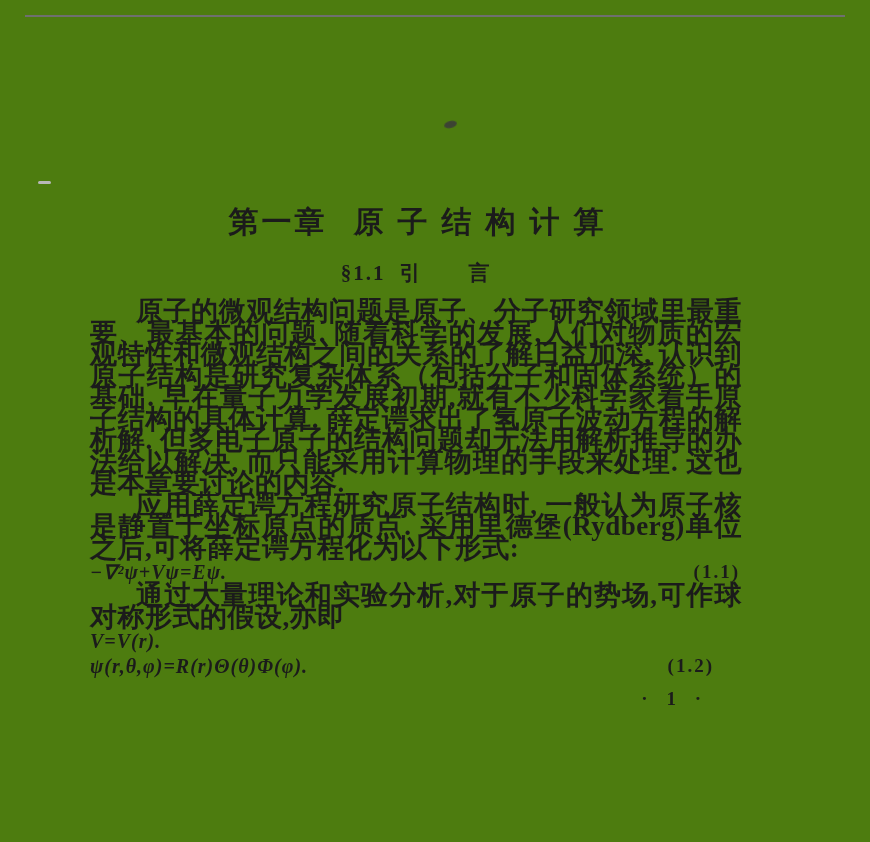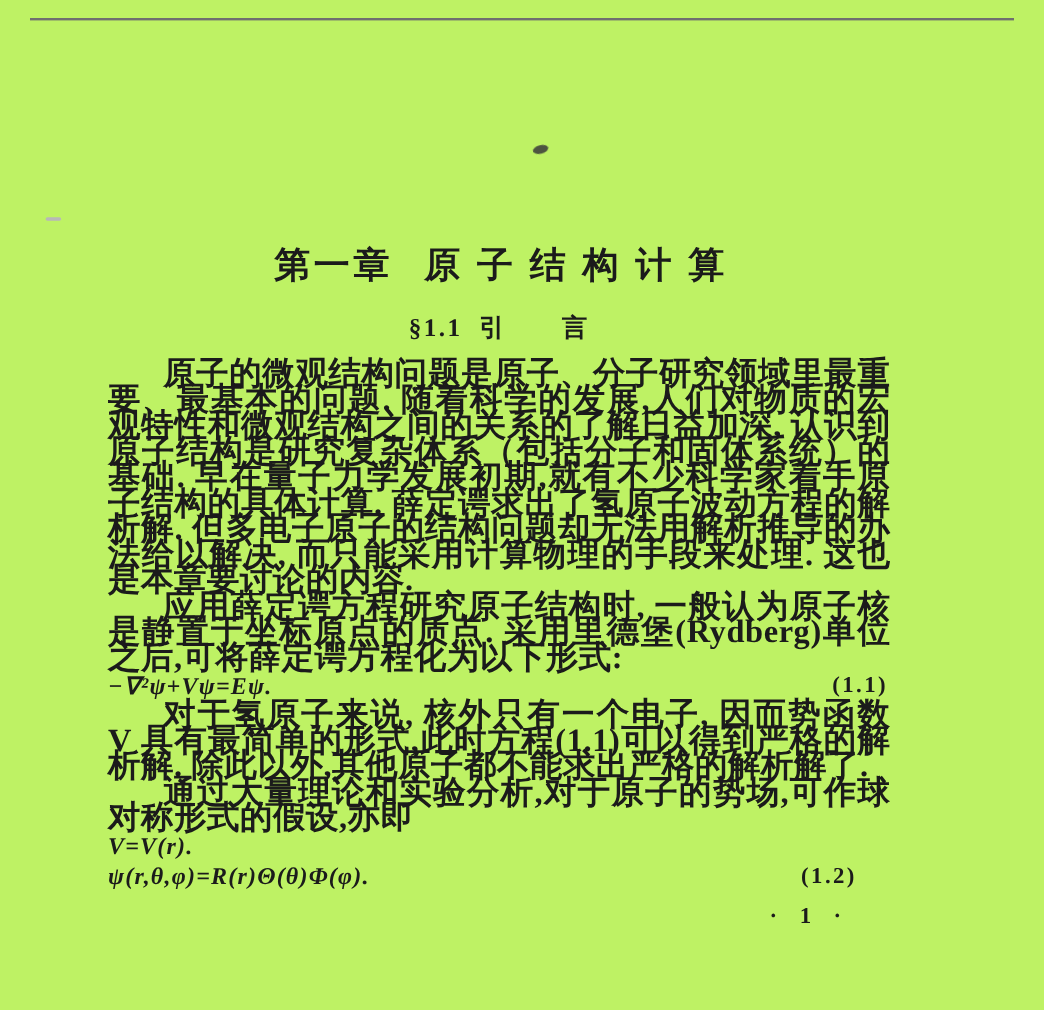--- a/index.html
+++ b/index.html
@@ -7,21 +7,21 @@
     padding: 0;
     width: 870px;
     height: 842px;
     background: #fdfdfd;
     overflow: hidden;
   }
   .page {
     position: relative;
     width: 870px;
     height: 842px;
-    background: #bef264;
+    background: #4d7c0f;
     color: #1b1b1b;
     font-family: "Liberation Serif", serif;
   }
   .top-edge {
     position: absolute;
     left: 25px;
     top: 15px;
     width: 820px;
     height: 2px;
     background: #6f6f6f;
@@ -138,21 +138,20 @@
 
     <p class="body-par">原子的微观结构问题是原子、分子研究领域里最重要、最基本的问题. 随着科学的发展,人们对物质的宏观特性和微观结构之间的关系的了解日益加深, 认识到原子结构是研究复杂体系（包括分子和固体系统）的基础. 早在量子力学发展初期,就有不少科学家着手原子结构的具体计算. 薛定谔求出了氢原子波动方程的解析解. 但多电子原子的结构问题却无法用解析推导的办法给以解决, 而只能采用计算物理的手段来处理. 这也是本章要讨论的内容.</p>
 
     <p class="body-par">应用薛定谔方程研究原子结构时, 一般认为原子核是静置于坐标原点的质点. 采用里德堡(Rydberg)单位之后,可将薛定谔方程化为以下形式:</p>
 
     <div class="eq-row">
       <span class="eq">−∇²ψ+Vψ=Eψ.</span>
       <span class="eq-label eq-label-11">(1.1)</span>
     </div>
 
-    <p class="body-par">对于氢原子来说, 核外只有一个电子, 因而势函数 V 具有最简单的形式,此时方程(1.1)可以得到严格的解析解. 除此以外,其他原子都不能求出严格的解析解了.</p>
 
     <p class="body-par">通过大量理论和实验分析,对于原子的势场,可作球对称形式的假设,亦即</p>
 
     <div class="eq-row">
       <span class="eq">V=V(r).</span>
     </div>
 
 
     <div class="eq-row">
       <span class="eq">ψ(r,θ,φ)=R(r)Θ(θ)Φ(φ).</span>

